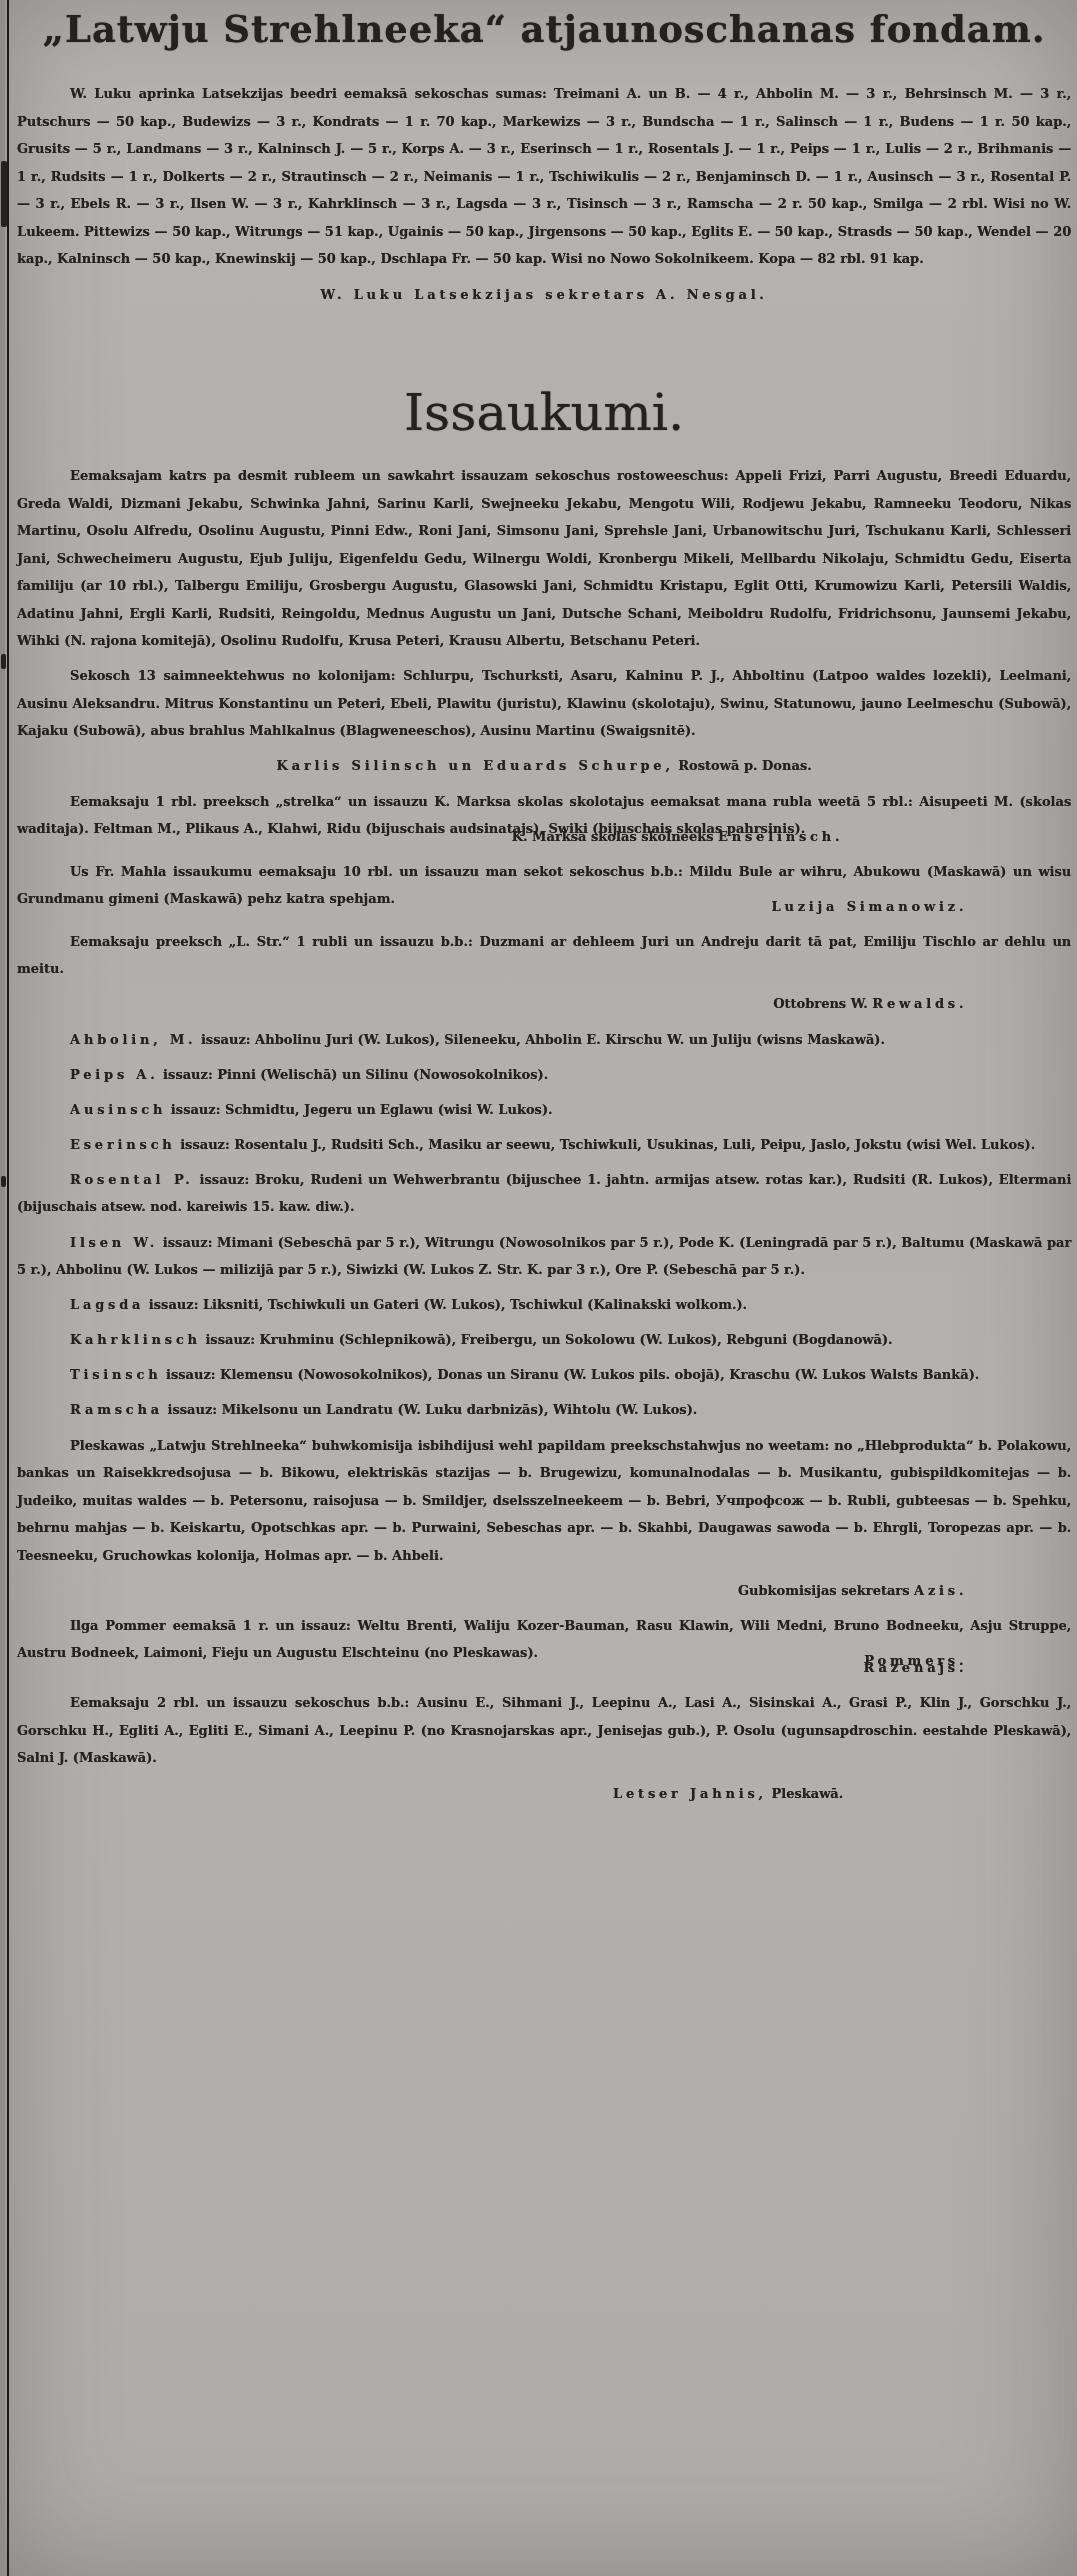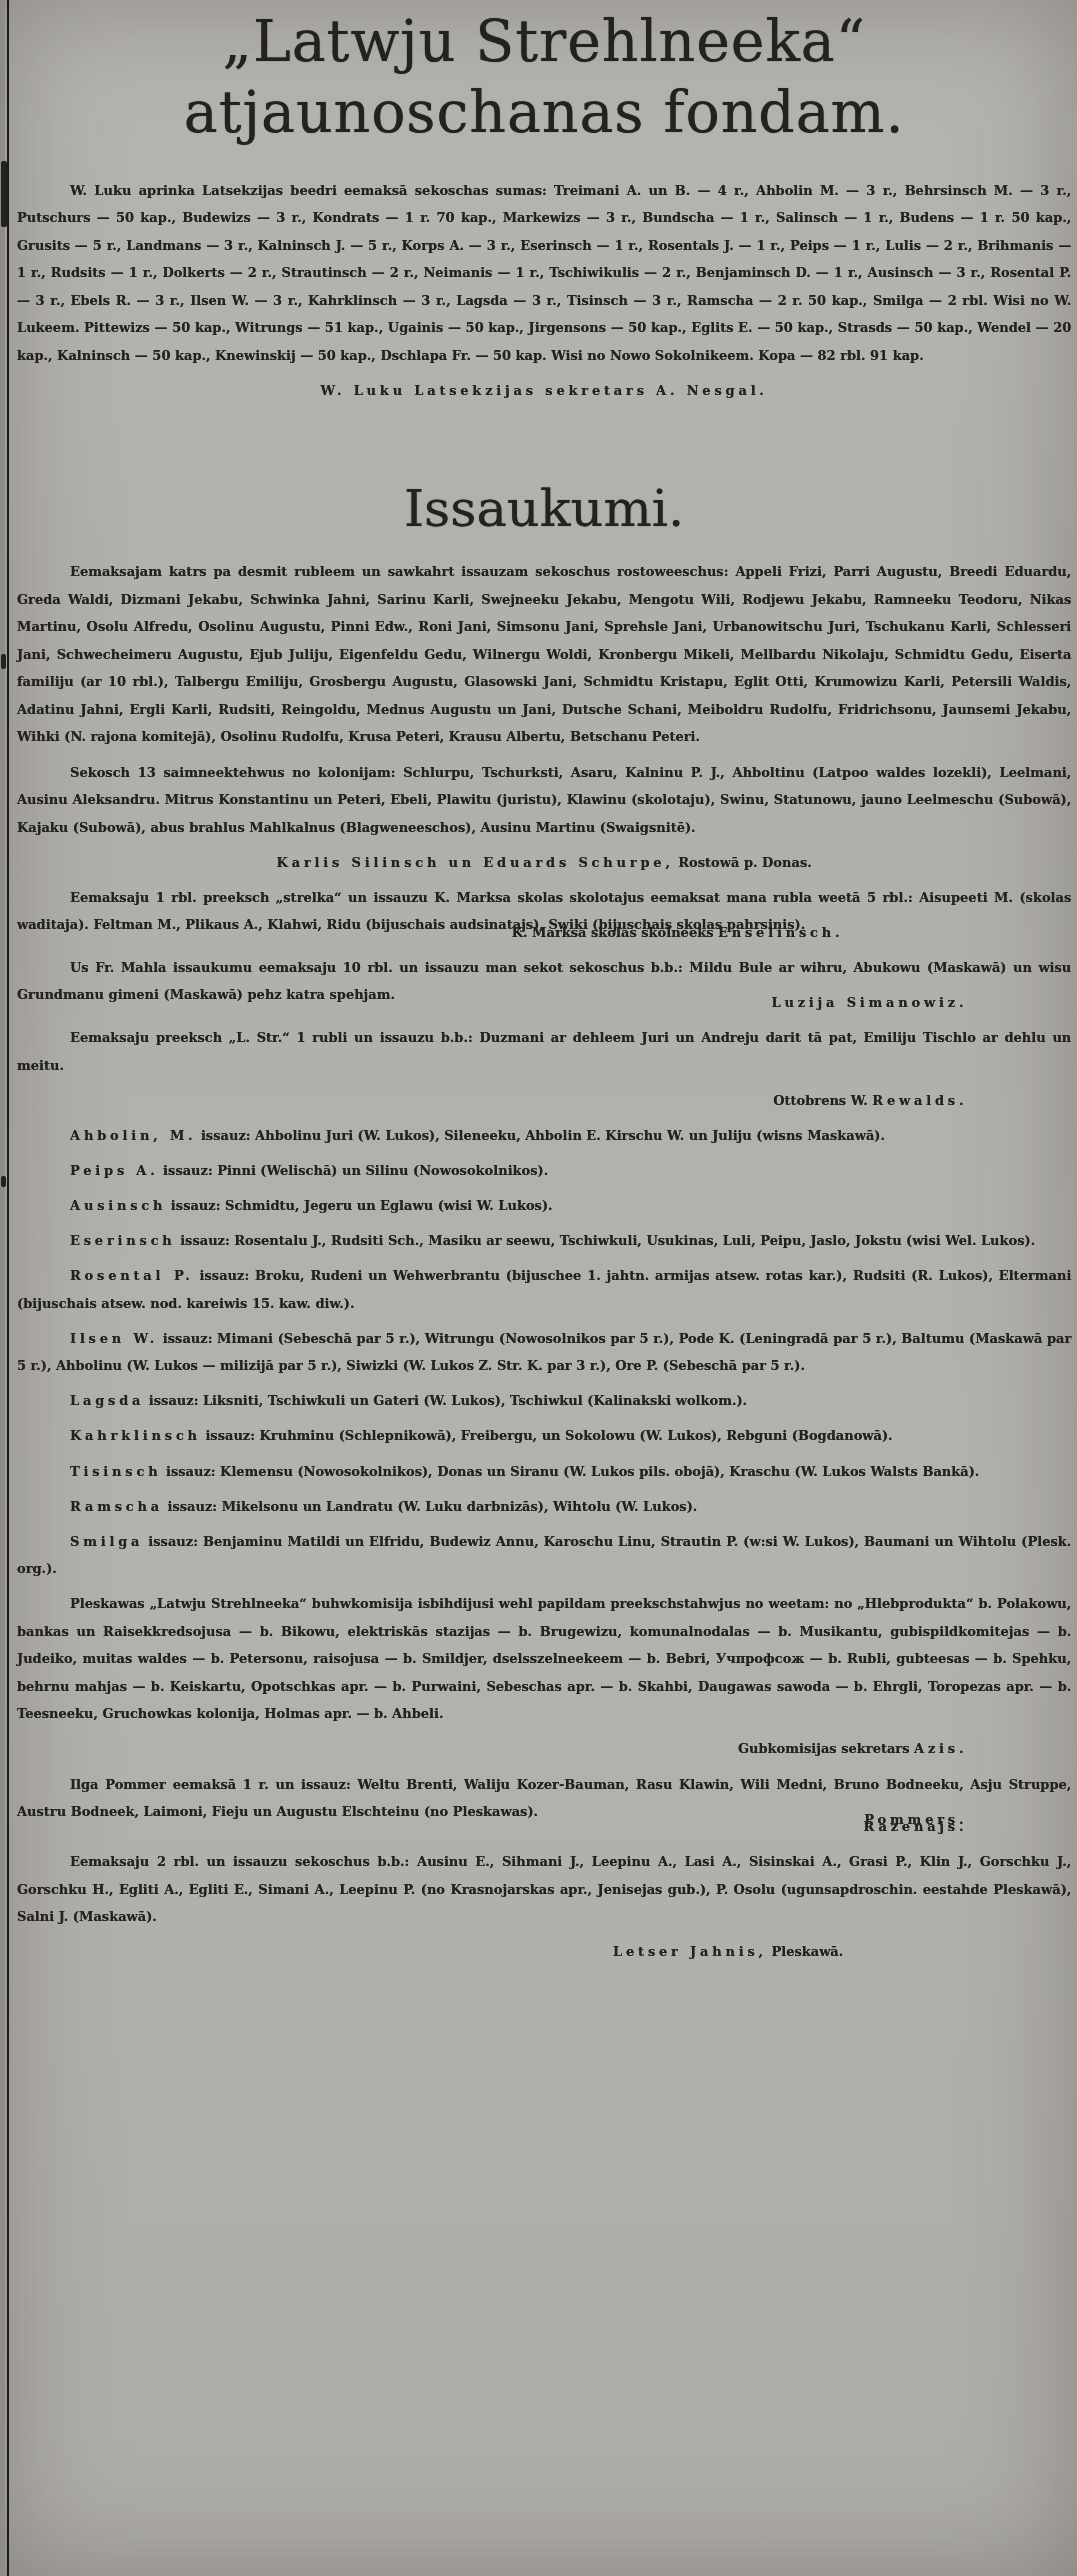--- a/index.html
+++ b/index.html
@@ -14,21 +14,21 @@
     box-shadow:inset 0 0 114px rgba(60,58,55,.35);
   }
   .edge{position:absolute;left:0;top:0;bottom:0;width:4.7px;background:#8f8d8a;}
   .rule{position:absolute;left:6.6px;top:0;bottom:0;width:2.8px;background:#1c1b1a;}
   .mark{position:absolute;background:#232221;border-radius:1.9px;}
   .m1{left:0.9px;top:161px;width:5.7px;height:66px;}
   .m2{left:0.9px;top:654px;width:4.7px;height:15px;}
   .m3{left:0.9px;top:1176px;width:4.7px;height:11.4px;}
   .content{position:absolute;left:17px;right:5.7px;top:0;}
   h1.title{
-    font-size:57px;line-height:1.25;font-weight:normal;
+    font-size:37px;line-height:1.25;font-weight:bold;
     text-align:center;margin:5.7px 0 28.5px;letter-spacing:0.9px;
     text-shadow:0 0 0.9px rgba(25,24,22,.8);
   }
   h2.heading{
     font-size:51px;line-height:1.2;font-weight:normal;
     text-align:center;margin:74px 0 19px;
     text-shadow:0 0 0.9px rgba(25,24,22,.8);
   }
   p.t{
     font-size:13px;line-height:27.5px;font-weight:bold;
@@ -92,21 +92,20 @@
     <p class="t"><span class="sp">Ilsen W.</span><span> issauz: Mimani (Sebeschā par 5 r.), Witrungu (Nowosolnikos par 5 r.), Pode K. (Leningradā par 5 r.), Baltumu (Maskawā par 5 r.), Ahbolinu (W. Lukos — milizijā par 5 r.), Siwizki (W. Lukos Z. Str. K. par 3 r.), Ore P. (Sebeschā par 5 r.).</span></p>
 
     <p class="t"><span class="sp">Lagsda</span><span> issauz: Liksniti, Tschiwkuli un Gateri (W. Lukos), Tschiwkul (Kalinakski wolkom.).</span></p>
 
     <p class="t"><span class="sp">Kahrklinsch</span><span> issauz: Kruhminu (Schlepnikowā), Freibergu, un Sokolowu (W. Lukos), Rebguni (Bogdanowā).</span></p>
 
     <p class="t"><span class="sp">Tisinsch</span><span> issauz: Klemensu (Nowosokolnikos), Donas un Siranu (W. Lukos pils. obojā), Kraschu (W. Lukos Walsts Bankā).</span></p>
 
     <p class="t"><span class="sp">Ramscha</span><span> issauz: Mikelsonu un Landratu (W. Luku darbnizās), Wihtolu (W. Lukos).</span></p>
 
-    <p class="t"><span class="sp">Smilga</span><span> issauz: Benjaminu Matildi un Elfridu, Budewiz Annu, Karoschu Linu, Strautin P. (w:si W. Lukos), Baumani un Wihtolu (Plesk. org.).</span></p>
 
     <p class="t"><span>Pleskawas</span><span> „Latwju Strehlneeka“ buhwkomisija isbihdijusi wehl papildam preekschstahwjus no weetam: no „Hlebprodukta“ b. Polakowu, bankas un Raisekkredsojusa — b. Bikowu, elektriskās stazijas — b. Brugewizu, komunalnodalas — b. Musikantu, gubispildkomitejas — b. Judeiko, muitas waldes — b. Petersonu, raisojusa — b. Smildjer, dselsszelneekeem — b. Bebri, Учпрофсож — b. Rubli, gubteesas — b. Spehku, behrnu mahjas — b. Keiskartu, Opotschkas apr. — b. Purwaini, Sebeschas apr. — b. Skahbi, Daugawas sawoda — b. Ehrgli, Toropezas apr. — b. Teesneeku, Gruchowkas kolonija, Holmas apr. — b. Ahbeli.</span></p>
     <div class="sig right"><span>Gubkomisijas sekretars</span> <span class="sp">Azis.</span></div>
 
     <p class="t"><span>Ilga Pommer eemaksā 1 r. un issauz: Weltu Brenti, Waliju Kozer-Bauman, Rasu Klawin, Wili Medni, Bruno Bodneeku, Asju Struppe, Austru Bodneek, Laimoni, Fieju un Augustu Elschteinu (no Pleskawas).</span></p>
     <div class="sig right pull"><span class="sp">Pommers.</span></div>
 
     <div class="sig right pull"><span class="sp">Razenajs.</span></div>
 
     <p class="t"><span>Eemaksaju 2 rbl. un issauzu sekoschus b.b.: Ausinu E., Sihmani J., Leepinu A., Lasi A., Sisinskai A., Grasi P., Klin J., Gorschku J., Gorschku H., Egliti A., Egliti E., Simani A., Leepinu P. (no Krasnojarskas apr., Jenisejas gub.), P. Osolu (ugunsapdroschin. eestahde Pleskawā), Salni J. (Maskawā).</span></p>

